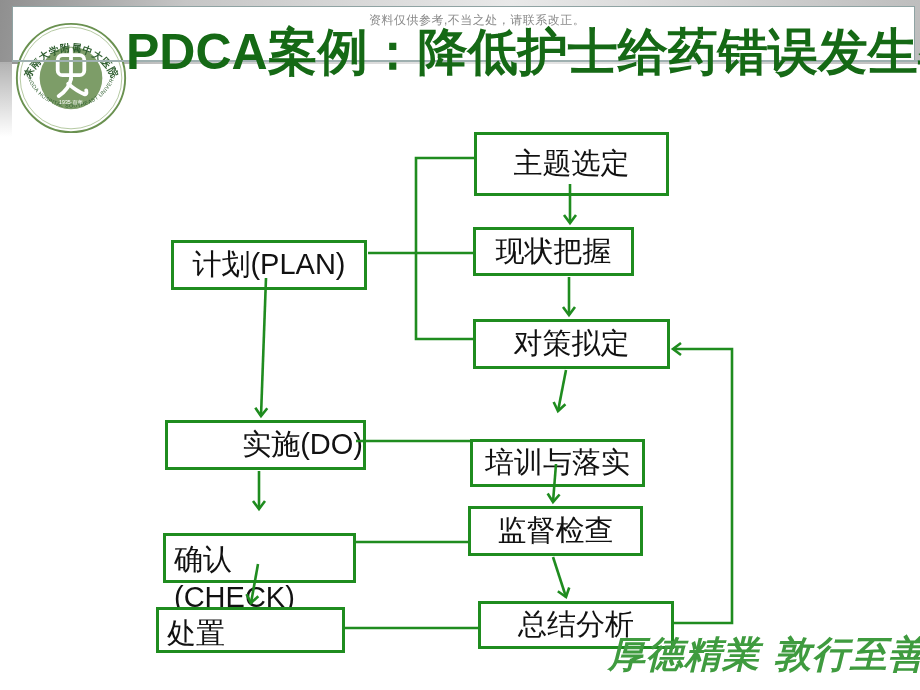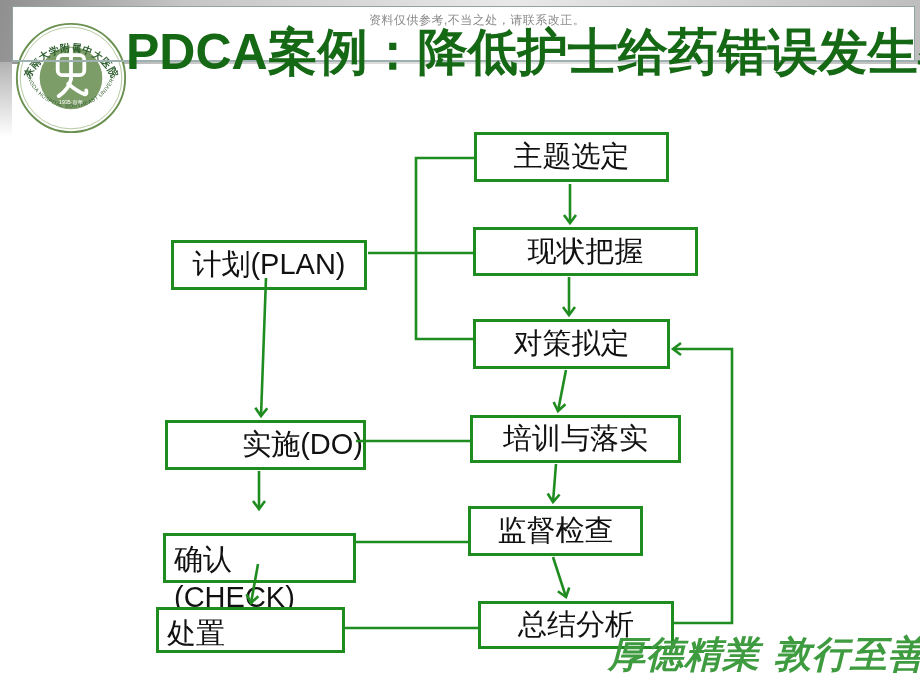--- a/index.html
+++ b/index.html
@@ -39,26 +39,26 @@
   .node{
     position:absolute;z-index:2;background:#ffffff;
     border:3px solid #1f8c1f;box-sizing:border-box;
     display:flex;align-items:center;justify-content:center;
     font-size:29px;color:#111111;white-space:nowrap;
   }
   .node.two-line{
     flex-direction:column;align-items:flex-start;justify-content:flex-start;
     padding:4px 0 0 8px;line-height:38px;overflow:visible;
   }
-  .n-topic     {left:474px;top:132px;width:195px;height:50px;}
+  .n-topic     {left:474px;top:132px;width:195px;height:64px;}
   .n-plan      {left:171px;top:240px;width:196px;height:50px;}
-  .n-status    {left:473px;top:227px;width:225px;height:49px;justify-content:center;}
+  .n-status    {left:473px;top:227px;width:161px;height:49px;justify-content:center;}
   .n-counter   {left:473px;top:319px;width:197px;height:50px;}
   .n-do        {left:165px;top:420px;width:201px;height:50px;justify-content:flex-end;}
-  .n-training  {left:470px;top:415px;width:211px;height:48px;}
+  .n-training  {left:470px;top:439px;width:175px;height:48px;}
   .n-check     {left:163px;top:513px;width:193px;height:50px;margin-top:20px;}
   .n-supervise {left:468px;top:506px;width:175px;height:50px;}
   .n-action    {left:156px;top:607px;width:189px;height:46px;}
   .n-summary   {left:478px;top:601px;width:196px;height:48px;}
   
   .connectors{position:absolute;left:0;top:0;width:920px;height:690px;z-index:3;pointer-events:none;}
   
   .watermark{
     position:absolute;left:608px;top:630px;z-index:4;
     font-family:"DejaVu Serif", serif;font-style:italic;font-weight:bold;

